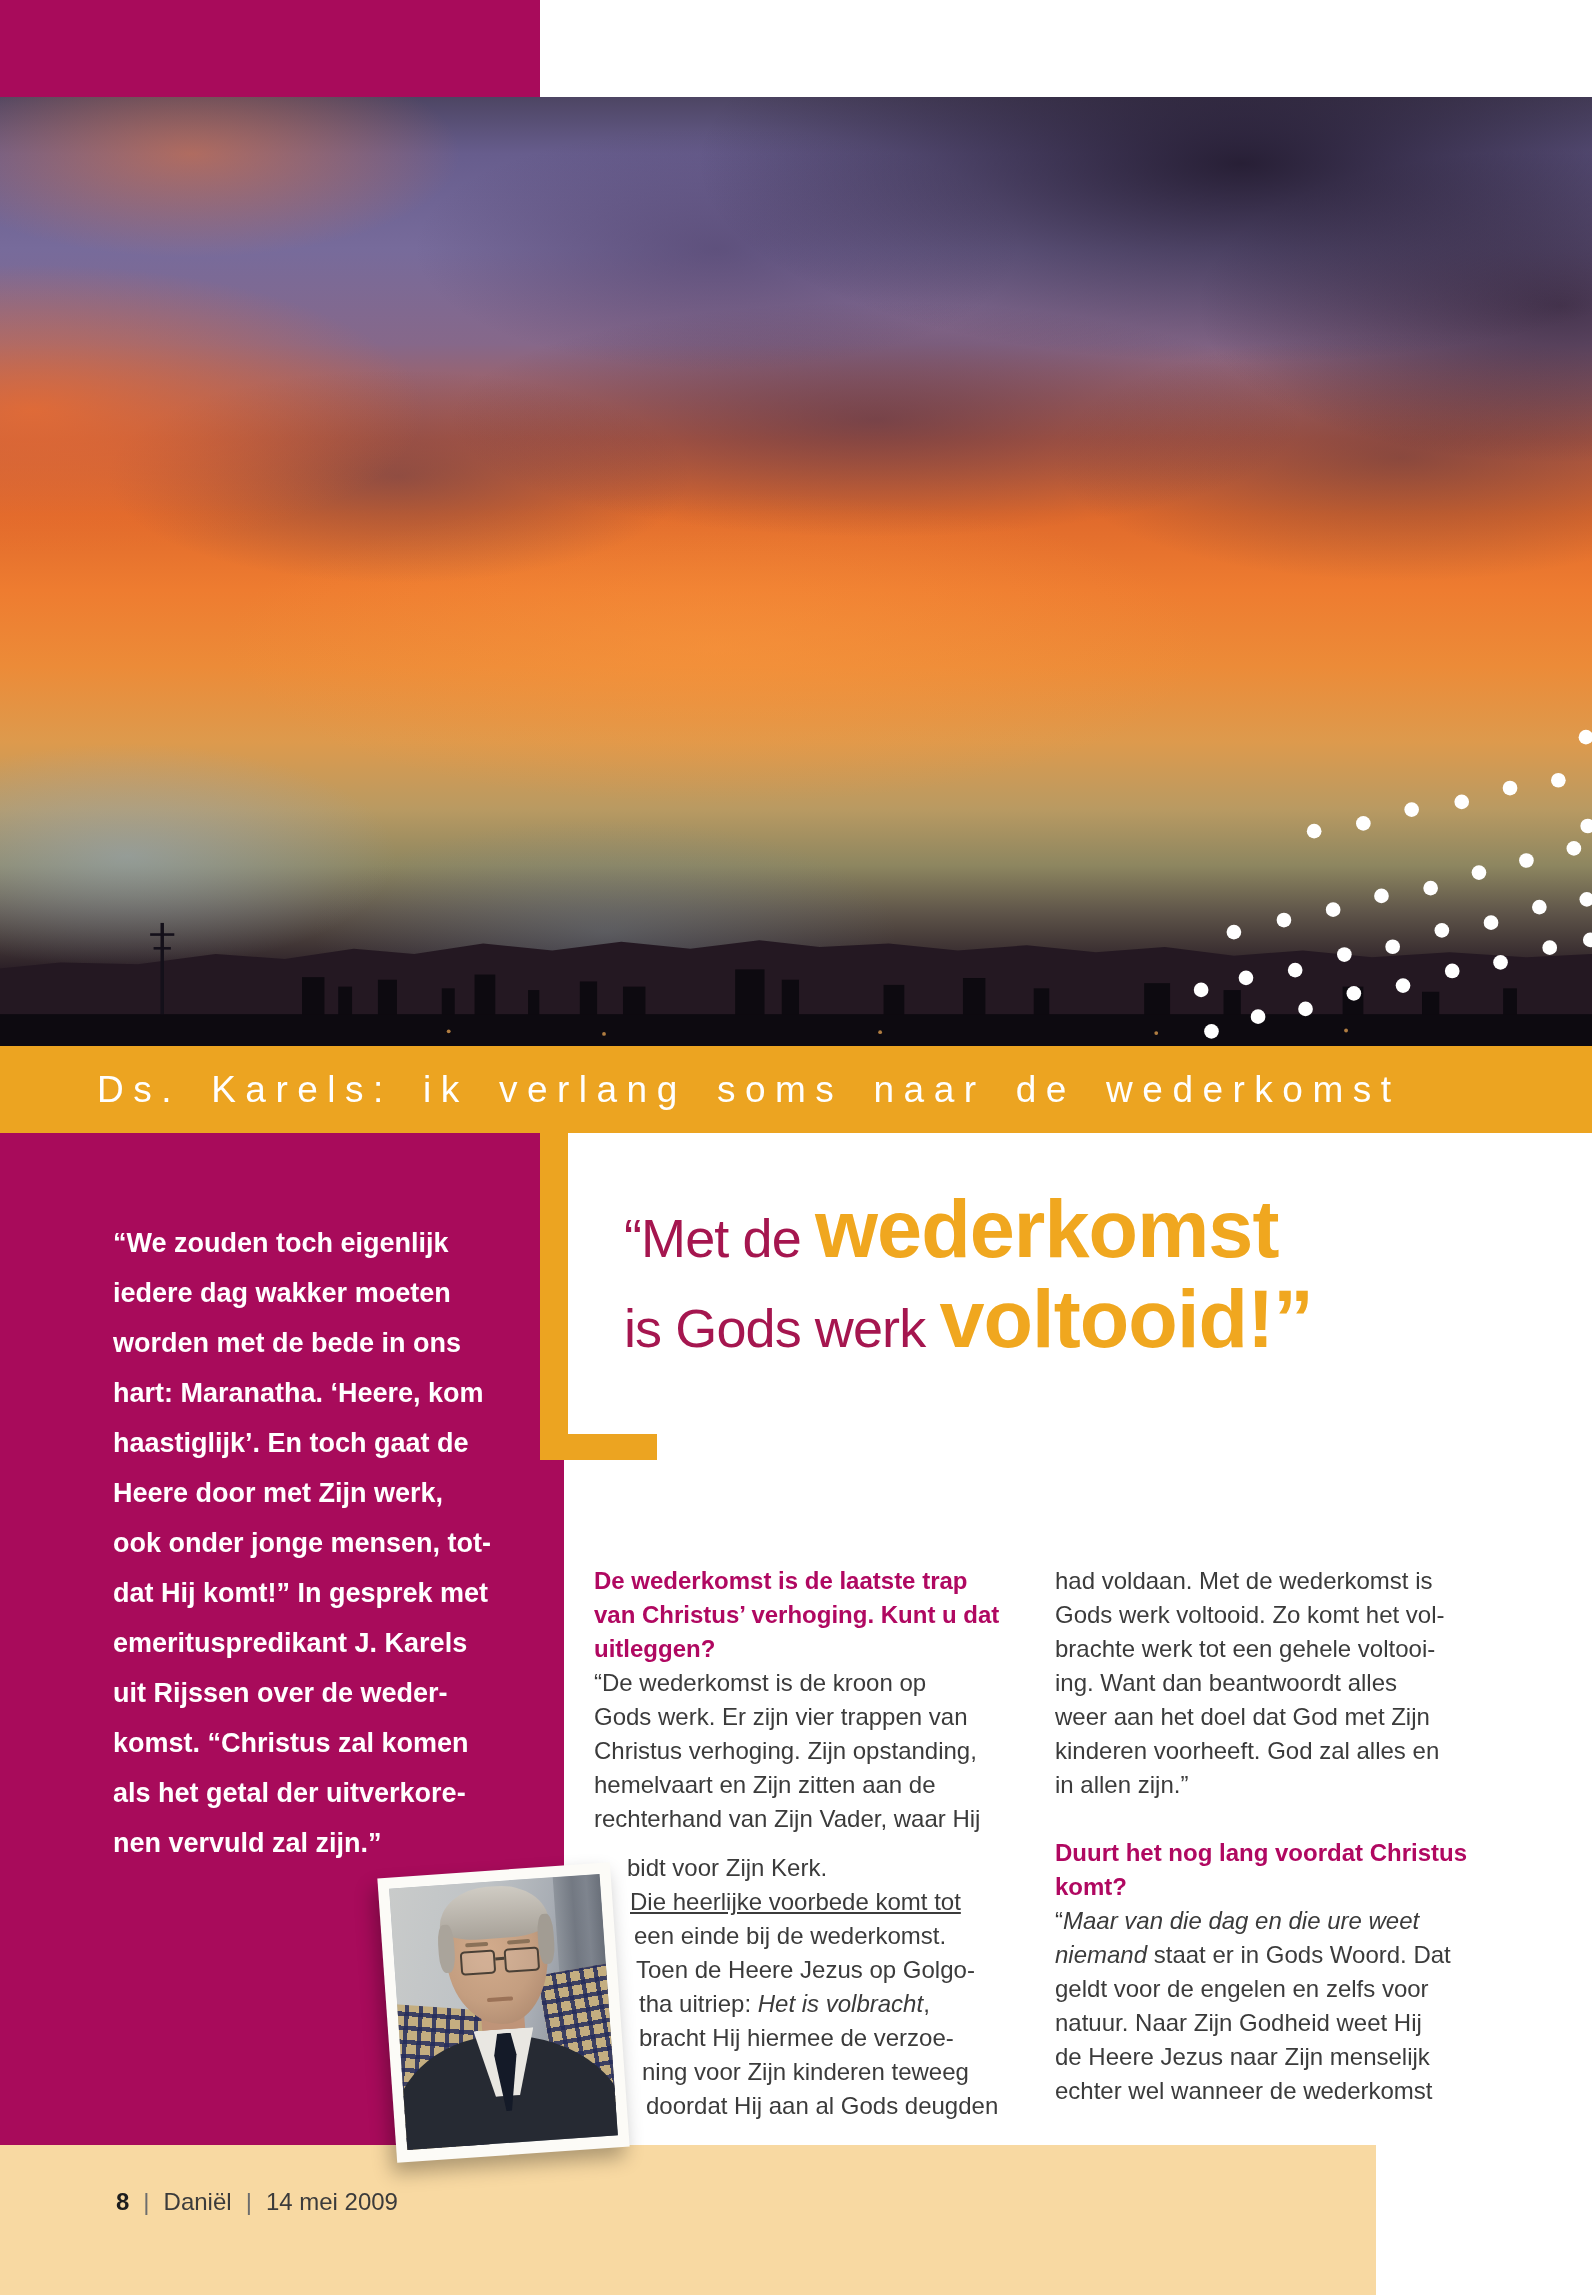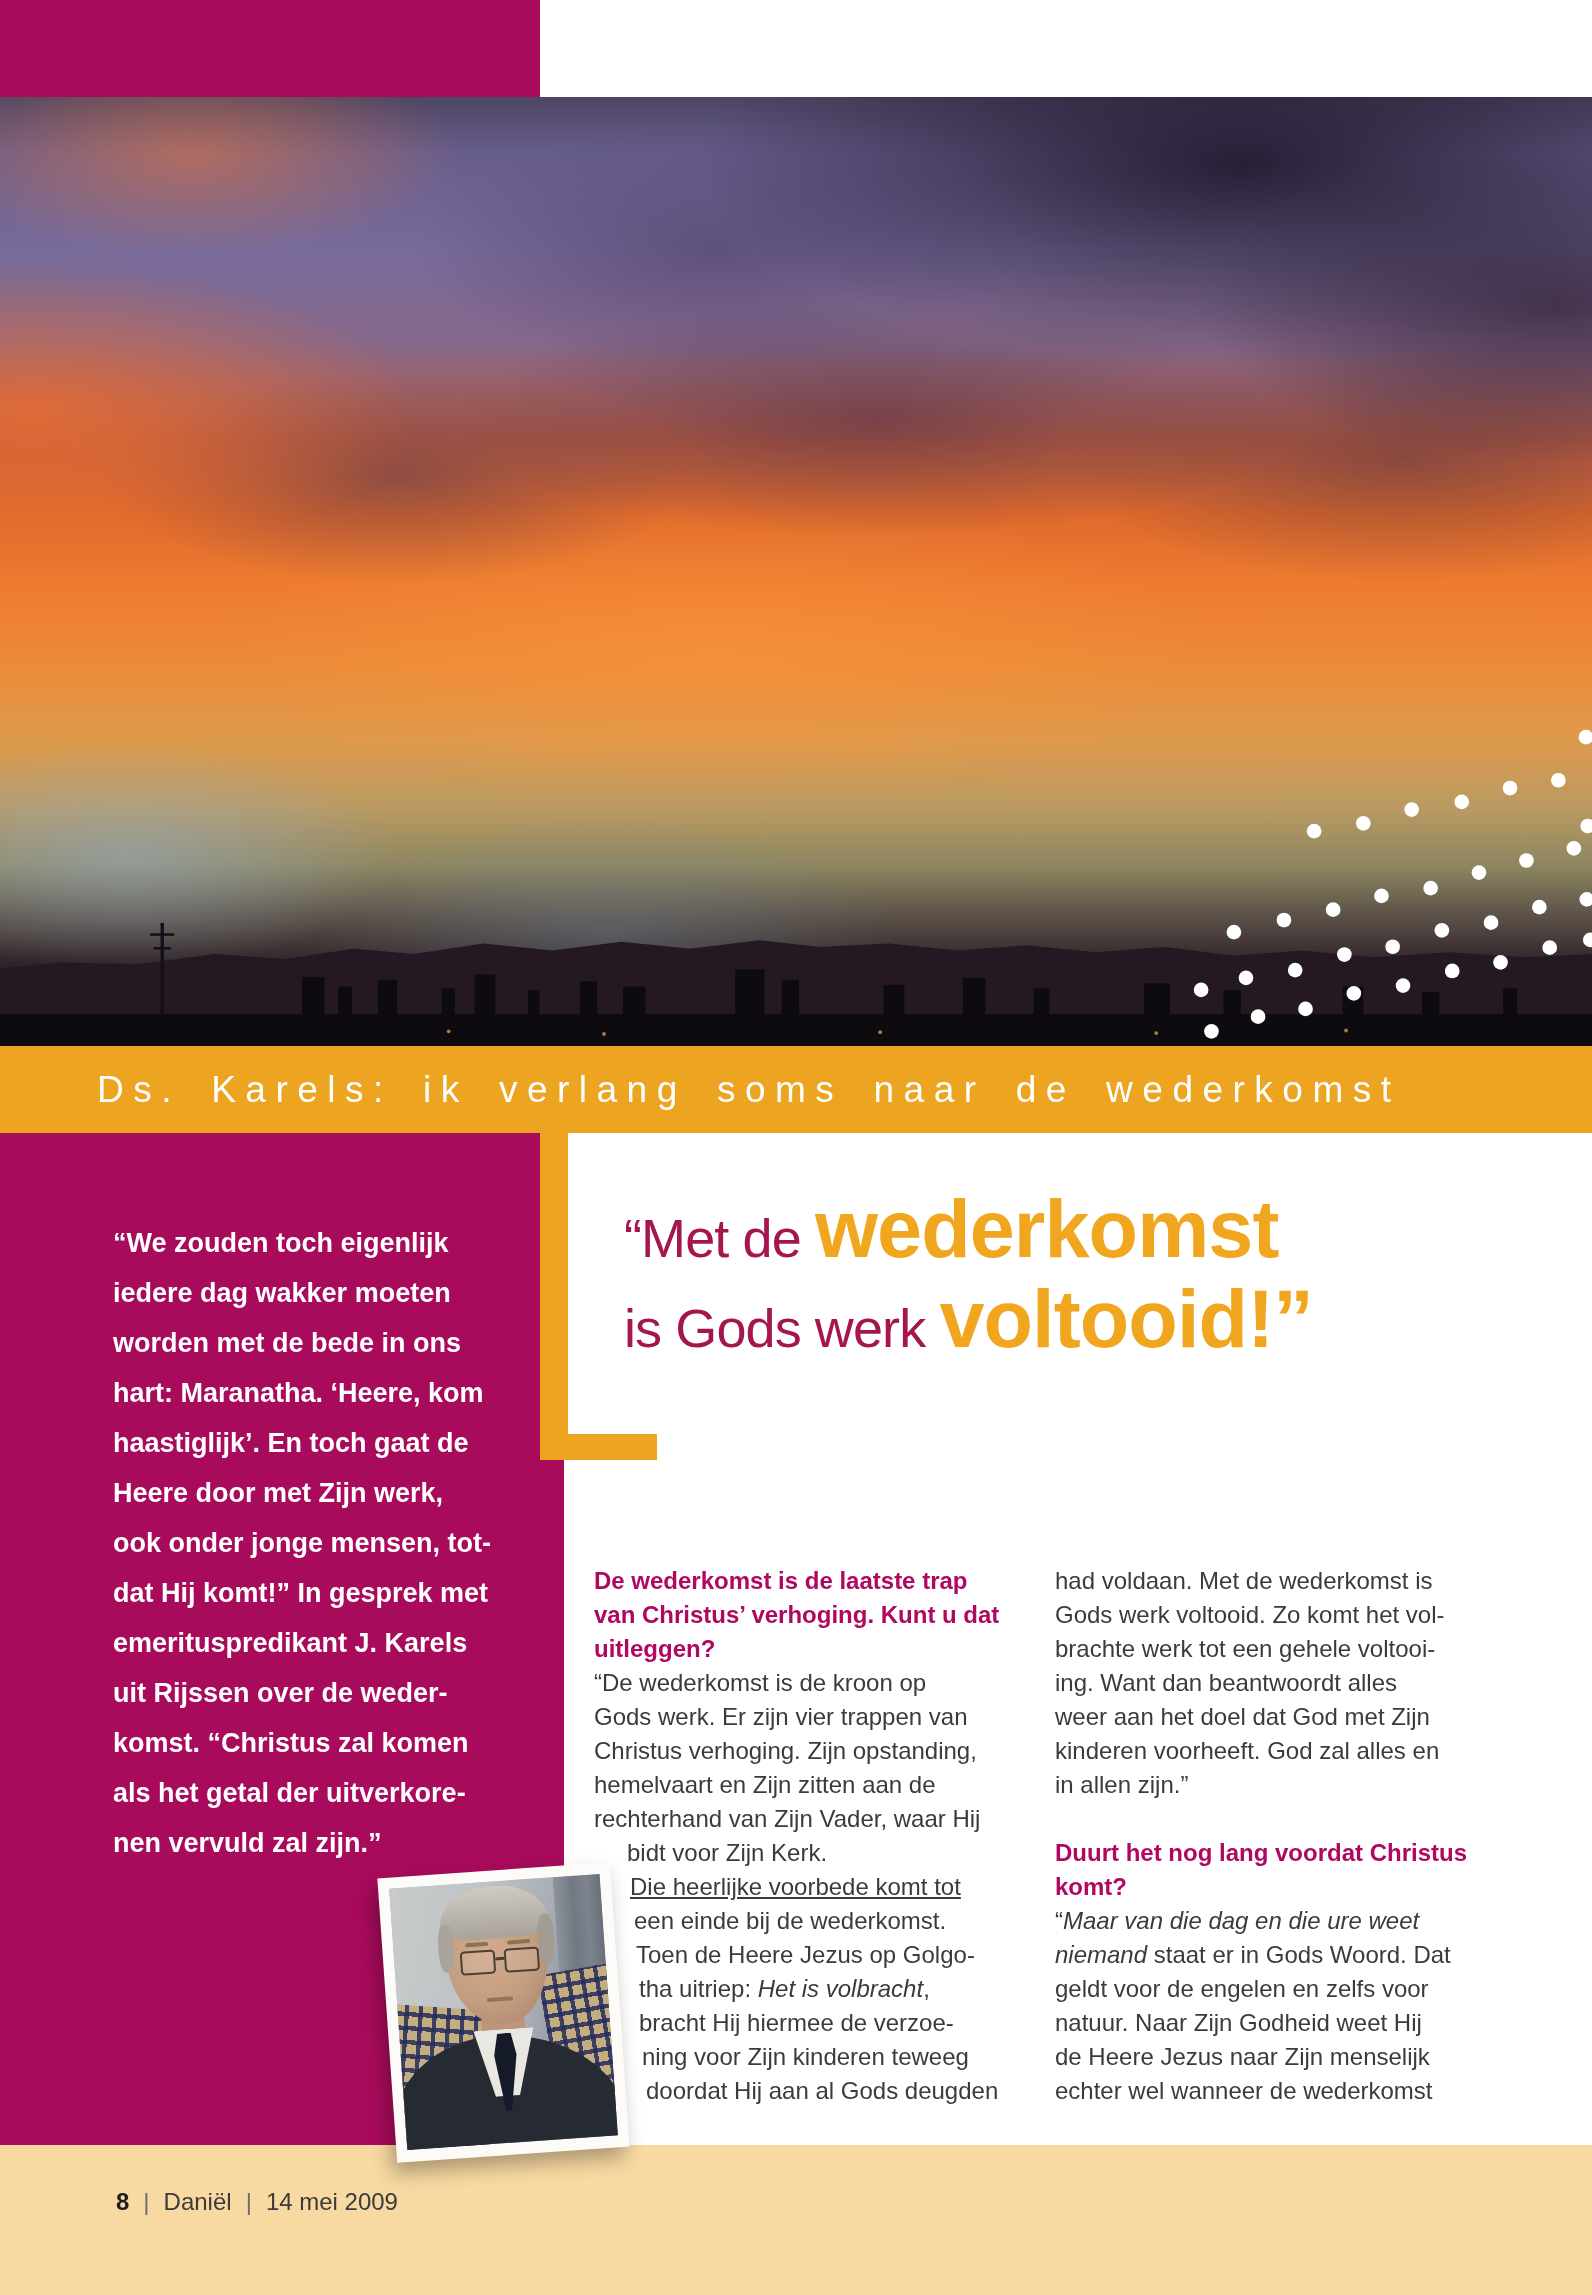--- a/index.html
+++ b/index.html
@@ -53,30 +53,30 @@
   .hl-orange{color:var(--headline_orange,#f0a71f); font-size:81px; font-weight:bold; letter-spacing:-0.9px;}
   
   .col{position:absolute; top:1564px; font-size:24px; line-height:34px; color:var(--body_text,#3b3b3b);}
   .col .ln{white-space:nowrap;}
   .col1{left:594px; width:440px;}
   .col2{left:1055px; width:462px;}
   .question{color:var(--question_magenta,#b00861); font-weight:bold;}
   .it{font-style:italic;}
   .col2 .question{margin-top:34px;}
   
-  .col1 .para .ln:nth-child(6){padding-left:33px;}
+  .col1 .para .ln:nth-child(6){padding-left:33px;margin-top:15px;}
   .col1 .para .ln:nth-child(7){padding-left:36px;text-decoration:underline;}
   .col1 .para .ln:nth-child(8){padding-left:40px;}
   .col1 .para .ln:nth-child(9){padding-left:42px;}
   .col1 .para .ln:nth-child(10){padding-left:45px;}
   .col1 .para .ln:nth-child(11){padding-left:45px;}
   .col1 .para .ln:nth-child(12){padding-left:48px;}
   .col1 .para .ln:nth-child(13){padding-left:52px;}
   
-  .footer-band{position:absolute; left:0; top:2145px; width:1592px; height:150px;
+  .footer-band{position:absolute; left:0; top:2145px; width:1376px; height:150px;
     background:var(--cream,#f8d9a2);}
   .footer-line{position:absolute; left:116px; top:43px; font-size:24px; color:var(--body_text,#3b3b3b);
     white-space:nowrap;}
   .footer-line .pg{font-weight:bold; color:#1d1d1d;}
   .footer-line .sep{color:#6d6d6d; margin:0 14px; font-weight:normal;}
   
   .polaroid{position:absolute; left:387px; top:1870px; width:233px; height:285px;
     box-sizing:border-box; padding:11.2px; background:#fcfbf7;
     transform:rotate(-4deg); box-shadow:-5.2px 10.4px 19px rgba(0,0,0,.30);}
   .photo-inner{position:relative; width:211px; height:262px; overflow:hidden; background:#b7bcc2;}

